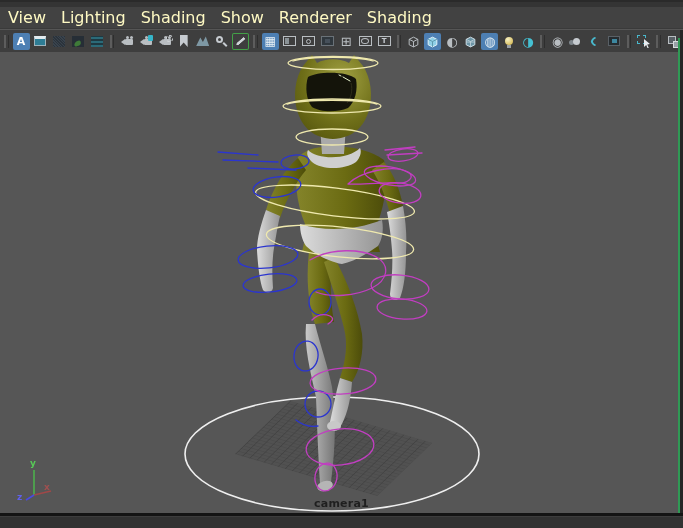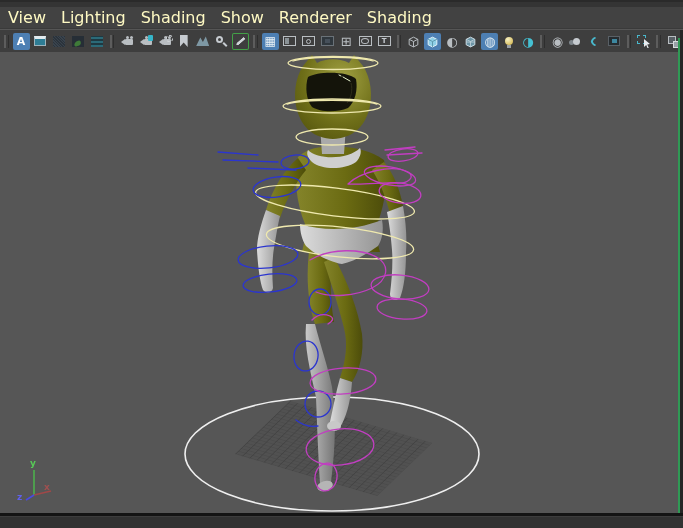--- a/index.html
+++ b/index.html
@@ -312,19 +312,20 @@
       <g font-family="DejaVu Sans, sans-serif" font-size="9" font-weight="bold">
         <line x1="34" y1="443" x2="34" y2="418" stroke="#4db04d" stroke-width="1.6"></line>
         <line x1="34" y1="443" x2="51" y2="439" stroke="#a04848" stroke-width="1.6"></line>
         <line x1="34" y1="443" x2="26" y2="448" stroke="#4a4ae0" stroke-width="1.6"></line>
         <text x="30" y="414" fill="#57c957">y</text>
         <text x="44" y="438" fill="#a05050">x</text>
         <text x="17" y="448" fill="#6060ee">z</text>
       </g>
     </svg>
 
+    <div class="cam-label">camera1</div>
   </div>
 
   <div class="green-edge"></div>
   <div class="right-dark"></div>
   <div class="bottom-line"></div>
   <div class="bottom-strip"></div>
 </div>
 
 </body></html>

